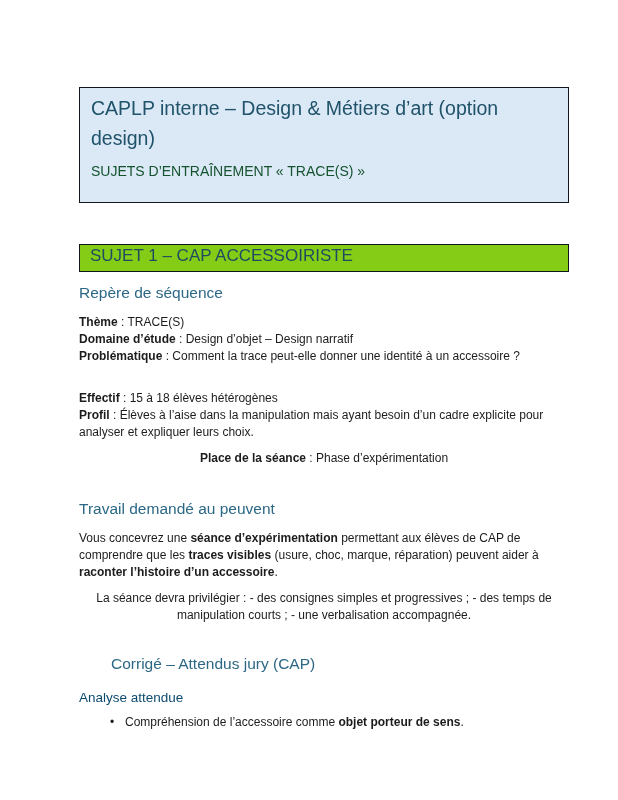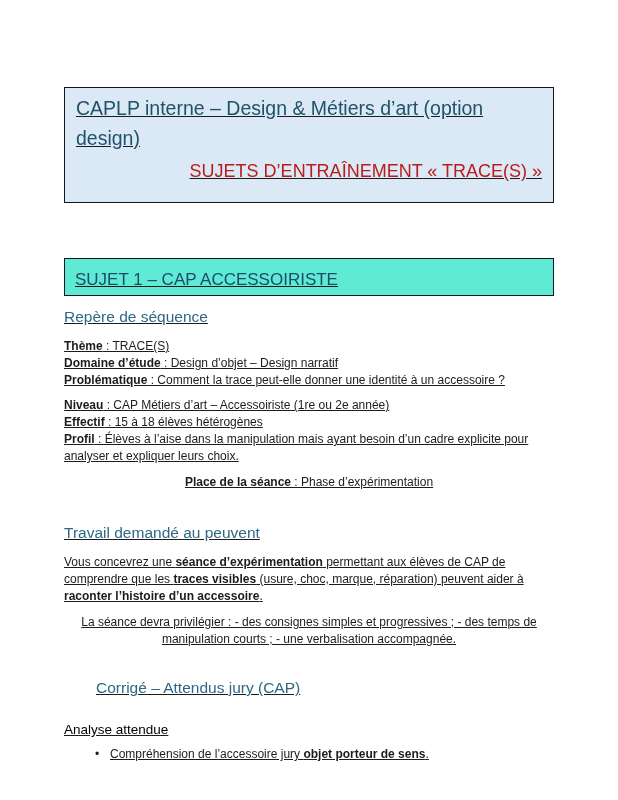--- a/index.html
+++ b/index.html
@@ -7,72 +7,70 @@
   body {
     width: 618px;
     height: 800px;
     position: relative;
     font-family: "Liberation Sans", "DejaVu Sans", sans-serif;
     color: #1c1c1c;
     overflow: hidden;
   }
   .doc {
     position: absolute;
-    left: 64px;
+    left: 79px;
     top: 0;
     width: 490px;
-    text-decoration: underline;
   }
   .header-box {
     margin-top: 87px;
     background: #dbe8f6;
     border: 1.5px solid #10151e;
     padding: 5px 11px 21px 11px;
   }
   .doc-title {
     font-size: 19.5px;
     font-weight: 400;
     line-height: 30px;
     color: #20536a;
   }
   .doc-subtitle {
     margin-top: 9px;
-    font-size: 18px;
+    font-size: 14px;
     font-weight: 400;
     line-height: 19px;
-    color: #b91c1c;
-    text-align: right;
+    color: #14532d;
   }
   .subject-box {
-    margin-top: 55px;
-    background: #5eead4;
+    margin-top: 41px;
+    background: #84cc16;
     border: 1.5px solid #10151e;
-    padding: 10px 10px 4px 10px;
+    padding: 0 10px 4px 10px;
   }
   .subject-title {
     font-size: 17px;
     font-weight: 400;
     line-height: 22px;
     color: #1d4c62;
   }
   .section-heading {
     margin-top: 11px;
     font-size: 15.5px;
     font-weight: 400;
     line-height: 20px;
     color: #2c6886;
   }
   .section-heading.gap-lg { margin-top: 32px; }
   .section-heading.gap-md { margin-top: 30px; margin-left: 32px; }
   .sub-heading {
-    margin-top: 23px;
+    margin-top: 15px;
     font-size: 13.5px;
     font-weight: 400;
     line-height: 17px;
-    color: #000000;
+    color: #0c4a6e;
   }
   p.body-p {
     font-size: 12px;
     line-height: 17px;
     color: #1c1c1c;
   }
   .mt-11 { margin-top: 11px; }
   .mt-9  { margin-top: 9px; text-align: center; }
   .mt-8  { margin-top: 8px; }
   .b { font-weight: 700; }
@@ -109,21 +107,21 @@
 
   <h2 class="section-heading">Repère de séquence</h2>
 
   <p class="body-p mt-11">
     <span><span class="b">Thème</span><span> : TRACE(S)</span></span><br>
     <span><span class="b">Domaine d’étude</span><span> : Design d’objet – Design narratif</span></span><br>
     <span><span class="b">Problématique</span><span> : Comment la trace peut-elle donner une identité à un accessoire ?</span></span>
   </p>
 
   <p class="body-p mt-8">
-    <span><span class="b">Niveau</span><span> : CAP Métiers d’art – Accessoiriste (1re ou 2e année)</span></span><br>
+    <br>
     <span><span class="b">Effectif</span><span> : 15 à 18 élèves hétérogènes</span></span><br>
     <span><span class="b">Profil</span><span> : Élèves à l’aise dans la manipulation mais ayant besoin d’un cadre explicite pour analyser et expliquer leurs choix.</span></span>
   </p>
 
   <p class="body-p mt-9">
     <span class="b">Place de la séance</span><span> : Phase d’expérimentation</span>
   </p>
 
   <h2 class="section-heading gap-lg">Travail demandé au peuvent</h2>
 
@@ -133,17 +131,17 @@
 
   <p class="body-p mt-9">La séance devra privilégier : - des consignes simples et progressives ; - des temps de manipulation courts ; - une verbalisation accompagnée.</p>
 
   <h2 class="section-heading gap-md">Corrigé – Attendus jury (CAP)</h2>
 
   <h3 class="sub-heading">Analyse attendue</h3>
 
   <ul class="bullets">
     <li>
       <span class="dot">•</span>
-      <span>Compréhension de l’accessoire jury </span><span class="b">objet porteur de sens</span><span>.</span>
+      <span>Compréhension de l’accessoire comme </span><span class="b">objet porteur de sens</span><span>.</span>
     </li>
   </ul>
 
 </div>
 
 </body></html>

